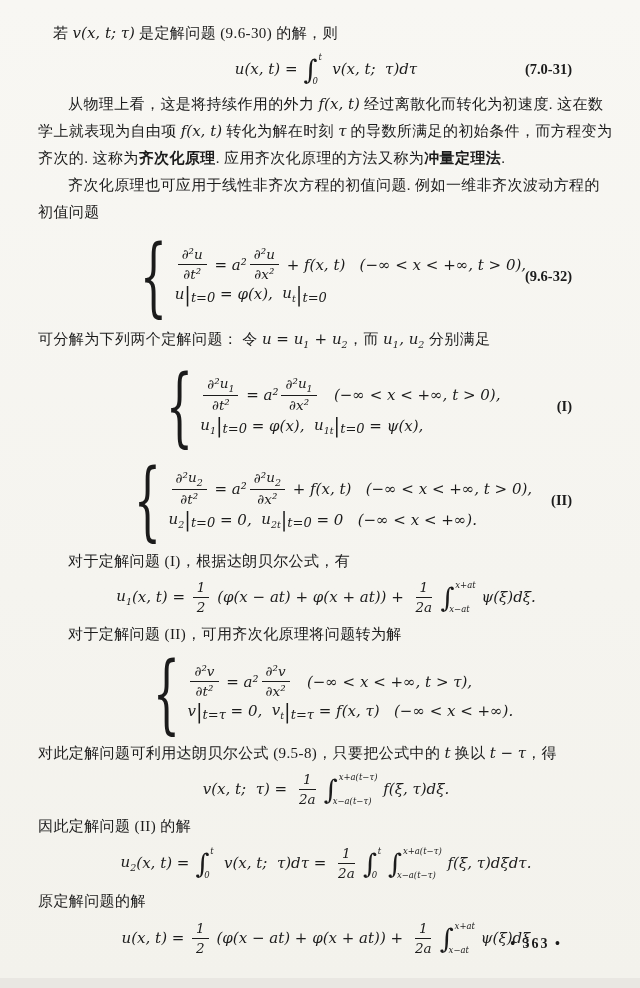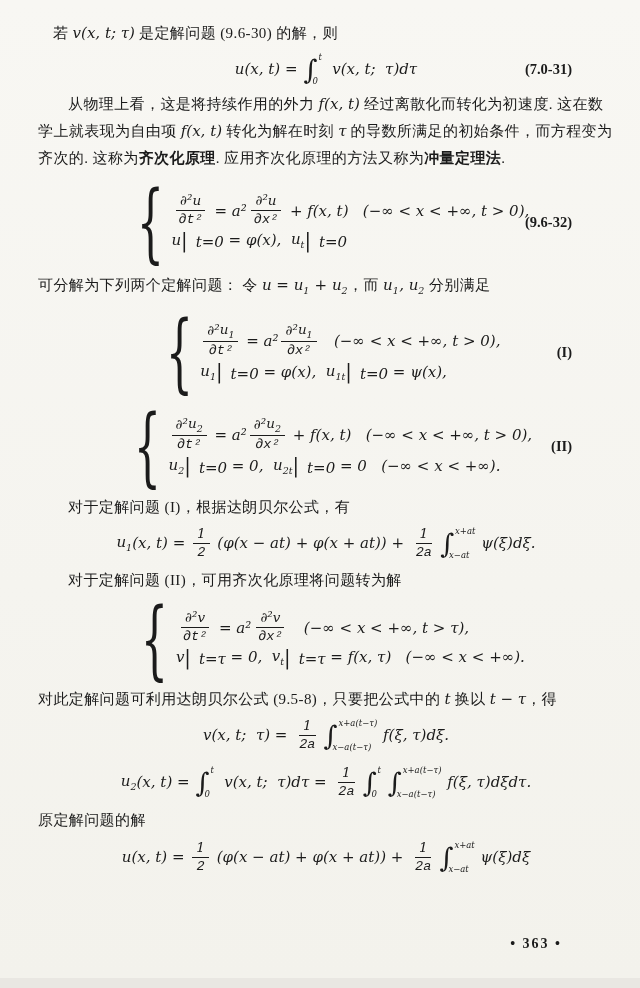--- a/index.html
+++ b/index.html
@@ -23,29 +23,29 @@
   .eqtag{position:absolute;right:42px;top:50%;transform:translateY(-50%);
          font-weight:bold;font-size:14.5px;font-style:normal;}
   .mline{display:inline-flex;align-items:center;flex-wrap:nowrap;
          font-family:"DejaVu Serif",serif;font-style:italic;font-size:15px;}
   .mt{white-space:pre;}
   .msub sub{font-size:9.5px;}
   .mfrac{display:inline-flex;flex-direction:column;align-items:center;
          vertical-align:middle;margin:0 3px;font-size:13.5px;line-height:1.25;}
   .mfrac .num{padding:0 4px 1px;border-bottom:1.2px solid currentColor;
               display:inline-flex;align-items:center;}
-  .mfrac .den{padding:1px 4px 0;display:inline-flex;align-items:flex-start;font-family:Liberation Mono, monospace;}
+  .mfrac .den{padding:1px 4px 0;display:inline-flex;align-items:flex-start;}
   .mint{display:inline-flex;align-items:center;margin:0 1px;}
   .mint .sign{font-size:27px;line-height:1;font-style:normal;}
   .mint .lims{display:inline-flex;flex-direction:column;justify-content:space-between;
               height:32px;font-size:8.5px;line-height:1;margin-left:1px;min-width:8px;}
   .mint .up{align-self:flex-start;margin-top:0px;white-space:pre;}
   .mint .lo{align-self:flex-start;margin-left:-6px;margin-bottom:0px;white-space:pre;}
   .meval .bar{font-size:1.3em;font-style:normal;vertical-align:-0.18em;}
-  .meval sub{font-size:15px;margin-left:8px;}
+  .meval sub{font-size:13px;}
   
   .cases{display:inline-flex;align-items:center;}
   .brace{font-family:"DejaVu Serif",serif;font-style:normal;font-weight:400;
          line-height:1;transform:scaleX(0.5);transform-origin:center;margin-right:-6px;}
   .brace.b2{font-size:86px;}
   .clines{display:flex;flex-direction:column;align-items:flex-start;}
   .cline{display:inline-flex;align-items:center;}
   
   .mb2{margin-bottom:2px;} .mb4{margin-bottom:4px;}
   .mt2{margin-top:2px;}
@@ -70,20 +70,21 @@
           </span>
         </span>
         <span class="mt"> v(x, t;  τ)dτ</span>
       </span>
     <span class="eqtag">(7.0-31)</span>
   </div>
 
 
   <p class="para ind2"><span class="seg">从物理上看，这是将持续作用的外力 </span><span class="seg math-inline">f(x, t)</span><span class="seg"> 经过离散化而转化为初速度. 这在数学上就表现为自由项 </span><span class="seg math-inline">f(x, t)</span><span class="seg"> 转化为解在时刻 </span><span class="seg math-inline">τ</span><span class="seg"> 的导数所满足的初始条件，而方程变为齐次的. 这称为</span><span class="seg bold">齐次化原理</span><span class="seg">. 应用齐次化原理的方法又称为</span><span class="seg bold">冲量定理法</span><span class="seg">.</span></p>
 
+  <p class="para ind2"><span class="seg">齐次化原理也可应用于线性非齐次方程的初值问题. 例如一维非齐次波动方程的初值问题</span></p>
 
   <div class="eqrow mt2 mb2" style="height:96px;">
     <span class="cases">
       <span class="brace b2">{</span>
       <span class="clines">
         <span class="cline mline">
             <span class="mfrac">
               <span class="num">
                 <span class="mt">∂²u</span>
               </span>
@@ -283,20 +284,21 @@
           <span class="sign">∫</span>
           <span class="lims">
             <span class="up">x+a(t−τ)</span>
             <span class="lo">x−a(t−τ)</span>
           </span>
         </span>
         <span class="mt"> f(ξ, τ)dξ.</span>
       </span>
   </div>
 
+  <p class="para"><span class="seg">因此定解问题 (II) 的解</span></p>
 
   <div class="eqrow mb2" style="height:46px;">
     <span class="mline">
         <span class="msub"><span class="mt">u</span><sub>2</sub></span>
         <span class="mt">(x, t) = </span>
         <span class="mint">
           <span class="sign">∫</span>
           <span class="lims">
             <span class="up">t</span>
             <span class="lo">0</span>

